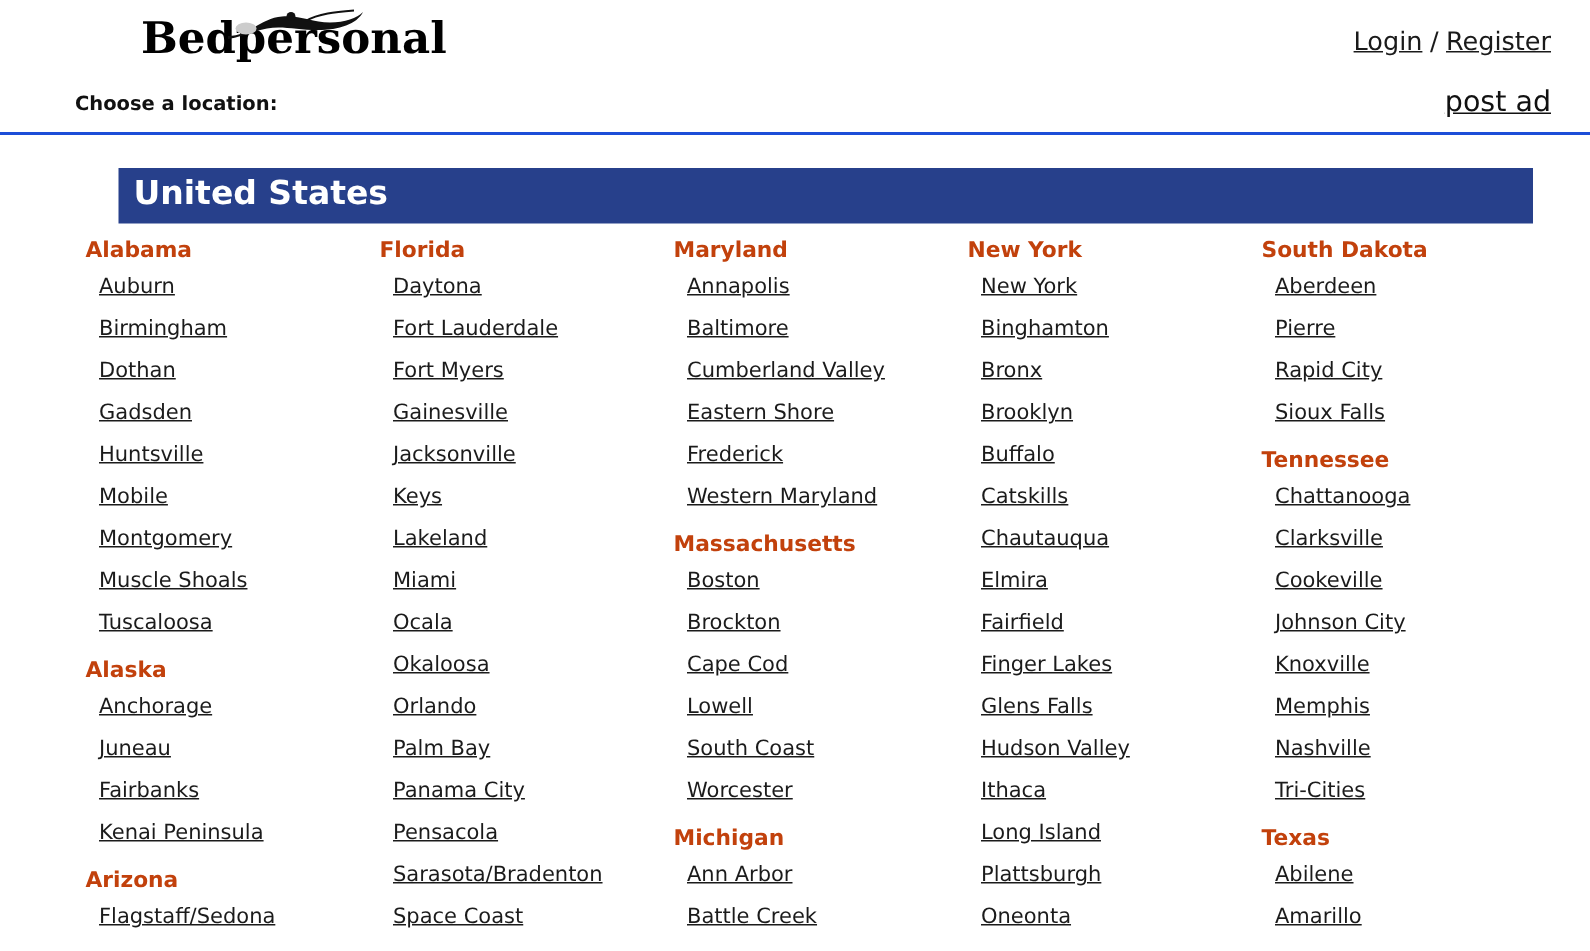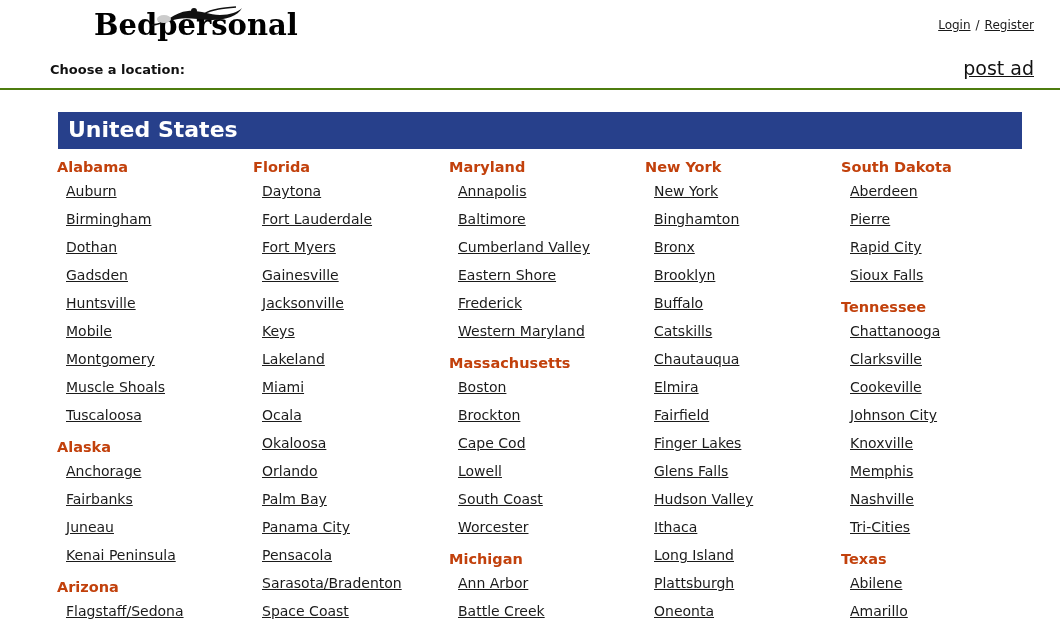--- a/index.html
+++ b/index.html
@@ -36,37 +36,37 @@
     position: absolute;
     left: 148px;
     top: 6px;
     width: 96px;
     height: 22px;
   }
   .auth {
     position: absolute;
     right: 26px;
     top: 18px;
-    font-size: 12px;
+    font-size: 17px;
   }
   .auth a {
     color: #1a1a1a;
   }
   .auth .sep {
     display: inline-block;
     padding: 0 5px;
     text-decoration: none;
     color: #1a1a1a;
   }
 
   
   .choose-bar {
     position: relative;
     height: 30px;
-    border-bottom: 2px solid #4d7c0f;
+    border-bottom: 2px solid #1d4ed8;
   }
   .choose-label {
     position: absolute;
     left: 50px;
     top: 4px;
     font-size: 13px;
     font-weight: bold;
     color: #111111;
   }
   .post-ad {
@@ -81,20 +81,21 @@
   .banner-wrap {
     padding: 22px 38px 0 58px;
   }
   .banner {
     background: #27408b;
     color: #ffffff;
     font-size: 22px;
     font-weight: bold;
     padding: 6px 0 7px 10px;
     line-height: 1.1;
+    margin-left: 21px;
   }
 
   
   .columns {
     display: flex;
     padding: 10px 0 0 52px;
   }
   .col {
     width: 196px;
     flex: 0 0 196px;
@@ -149,22 +150,22 @@
       <div class="city"><a href="#">Birmingham</a></div>
       <div class="city"><a href="#">Dothan</a></div>
       <div class="city"><a href="#">Gadsden</a></div>
       <div class="city"><a href="#">Huntsville</a></div>
       <div class="city"><a href="#">Mobile</a></div>
       <div class="city"><a href="#">Montgomery</a></div>
       <div class="city"><a href="#">Muscle Shoals</a></div>
       <div class="city"><a href="#">Tuscaloosa</a></div>
       <div class="state">Alaska</div>
       <div class="city"><a href="#">Anchorage</a></div>
+      <div class="city"><a href="#">Juneau</a></div>
       <div class="city"><a href="#">Fairbanks</a></div>
-      <div class="city"><a href="#">Juneau</a></div>
       <div class="city"><a href="#">Kenai Peninsula</a></div>
       <div class="state">Arizona</div>
       <div class="city"><a href="#">Flagstaff/Sedona</a></div>
     </div>
     <div class="col">
       <div class="state">Florida</div>
       <div class="city"><a href="#">Daytona</a></div>
       <div class="city"><a href="#">Fort Lauderdale</a></div>
       <div class="city"><a href="#">Fort Myers</a></div>
       <div class="city"><a href="#">Gainesville</a></div>

